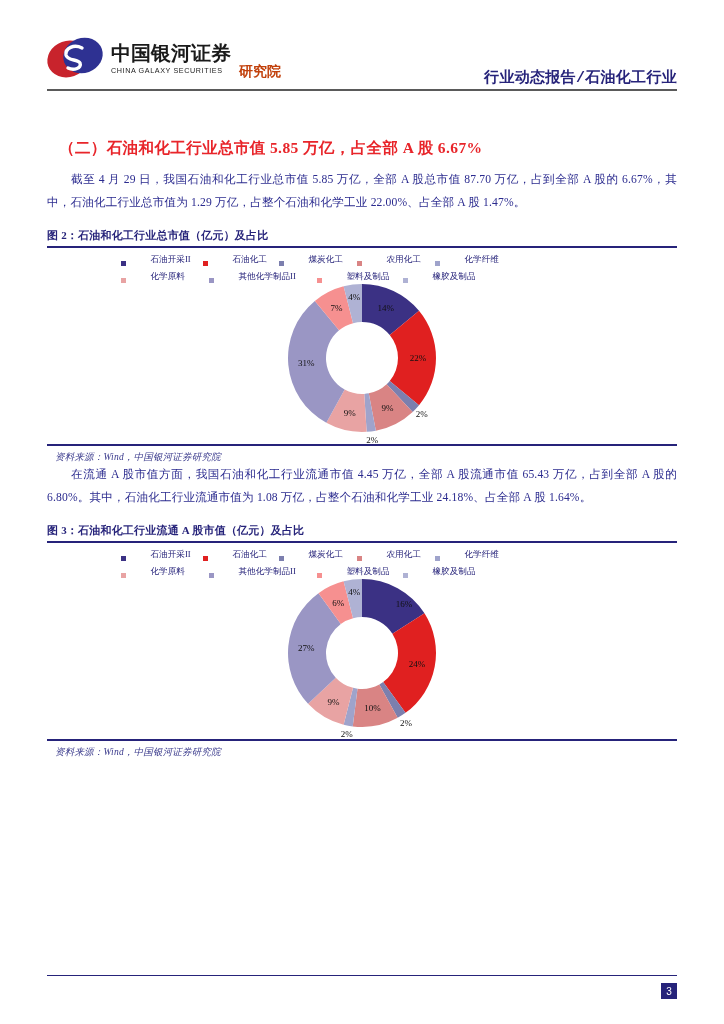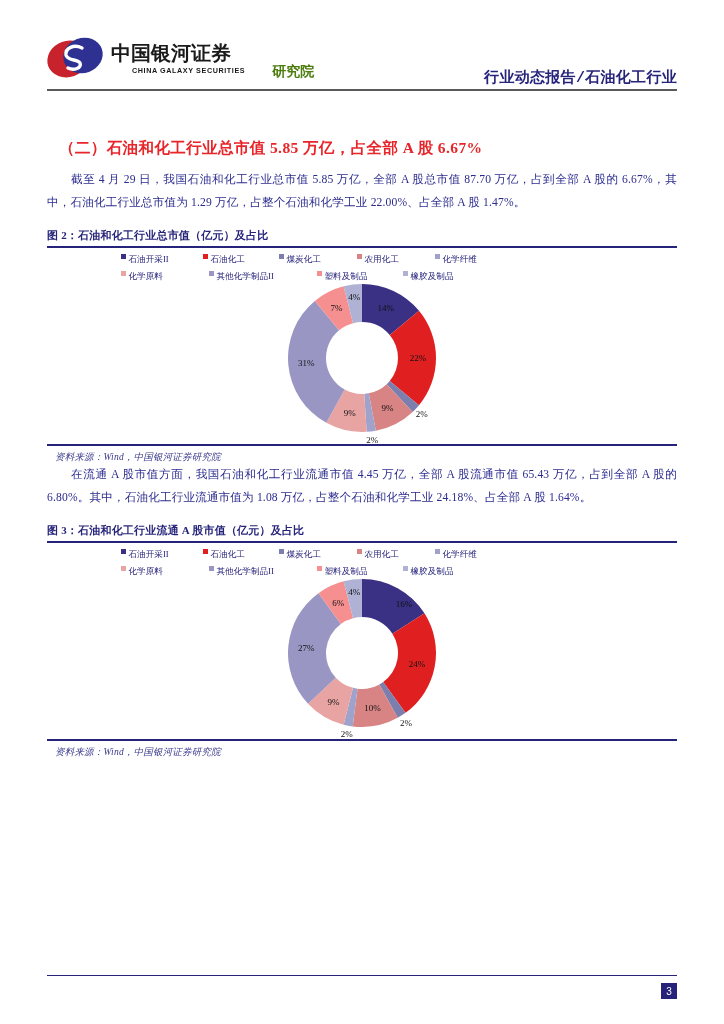--- a/index.html
+++ b/index.html
@@ -70,32 +70,31 @@
     font-family: "Liberation Sans", sans-serif;
     font-size: 20px;
     font-weight: bold;
     color: #1a1a1a;
     letter-spacing: 0px;
     line-height: 1.05;
   }
   .logo-en {
     font-family: "Liberation Sans", sans-serif;
     font-size: 7.2px;
-    font-weight: bold;
+    font-weight: normal;
     color: #1a1a1a;
     letter-spacing: 0.6px;
     margin-top: 2px;
-    margin-left: 21px;
   }
   .logo-sub {
     font-family: Liberation Mono, monospace;
     font-size: 14px;
     font-weight: bold;
-    color: #4d7c0f;
-    margin-left: 27px;
+    color: #c2410c;
+    margin-left: 8px;
     padding-bottom: 4px;
     align-self: flex-end;
   }
   .header-right {
     position: absolute;
     right: 47px;
     top: 68px;
     font-family: Liberation Mono, monospace;
     font-size: 15px;
     font-weight: bold;
@@ -182,26 +181,27 @@
   }
   .legend-row {
     display: flex;
     width: 100%;
     justify-content: flex-start;
   }
   .legend-row.r1 { padding-left: 18px; }
   .legend-row.r2 { padding-left: 18px; margin-top: 5px; }
   .legend-item {
     display: flex;
-    align-items: flex-start;
+    align-items: flex-end;
     font-family: "Liberation Serif", serif;
     font-size: 8.6px;
     color: #26237A;
     white-space: nowrap;
     margin-right: 4px;
+    gap: 22px;
   }
   .legend-item .sw {
     width: 5px;
     height: 5px;
     margin-right: 2.5px;
     flex: 0 0 auto;
   }
 
   
   .donut-wrap {

